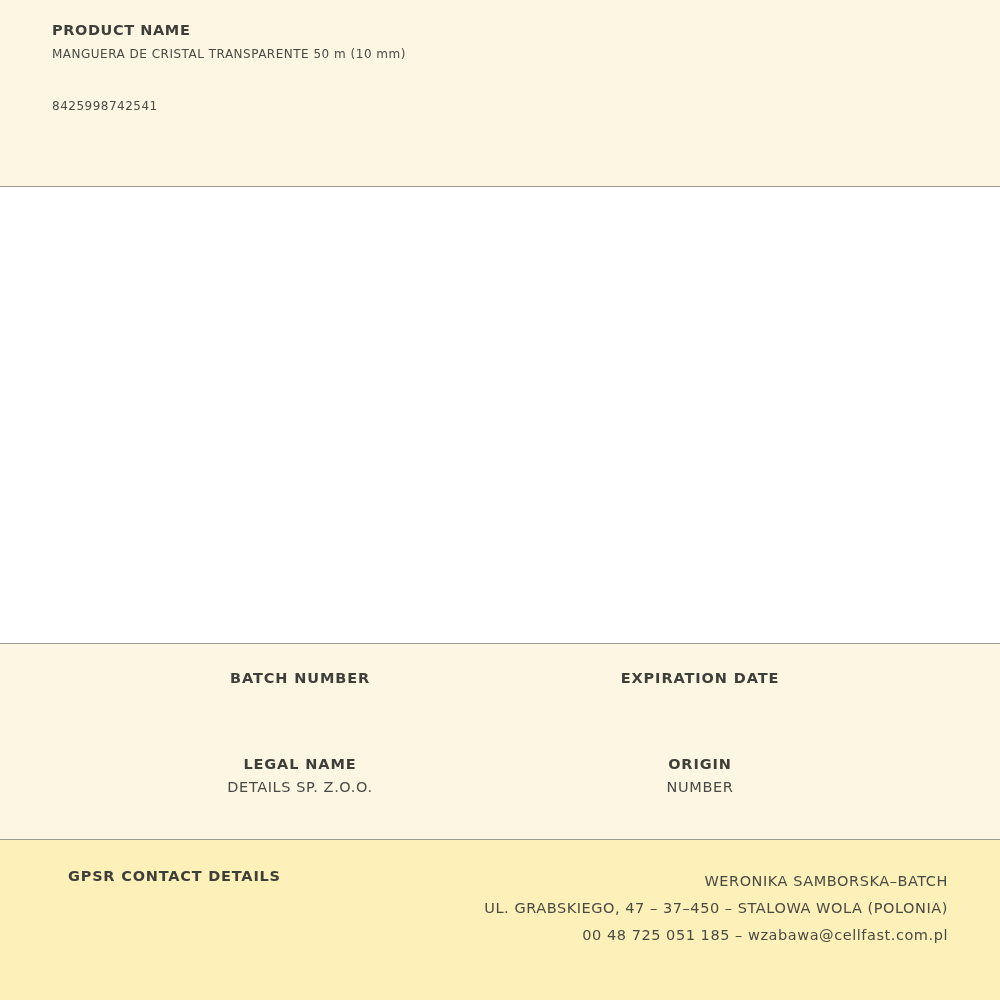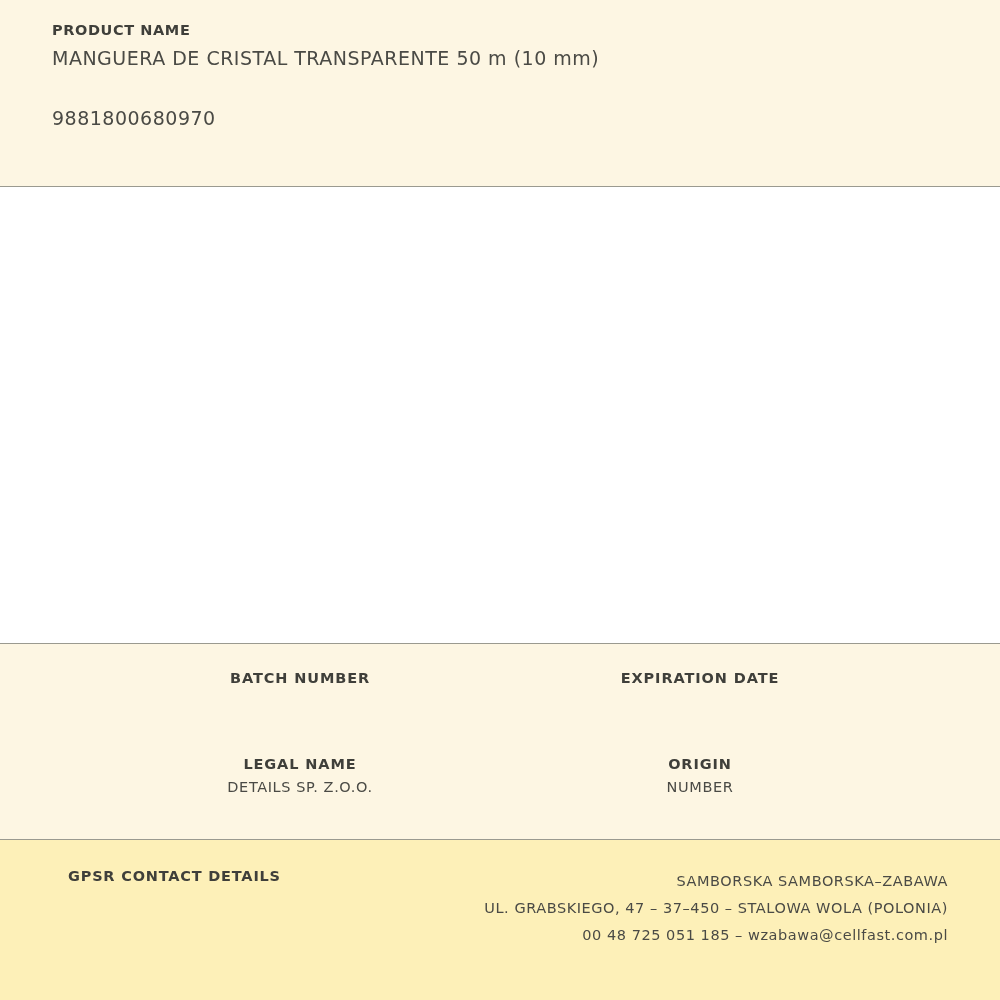--- a/index.html
+++ b/index.html
@@ -34,21 +34,21 @@
   }
   .field-label {
     font-size: 14.5px;
     font-weight: bold;
     letter-spacing: 0.6px;
     color: #3f3f3a;
     margin: 0 0 9px 0;
     text-transform: uppercase;
   }
   .field-value {
-    font-size: 19px;
+    font-size: 12px;
     letter-spacing: 0.5px;
     color: #4a4a45;
     margin: 0;
   }
   .field-group + .field-group {
     margin-top: 38px;
   }
 
   
   .blank-area {
@@ -129,21 +129,21 @@
 <body>
 
 <div class="page">
 
   <section class="top-block">
     <div class="field-group">
       <p class="field-label">PRODUCT NAME</p>
       <p class="field-value">MANGUERA DE CRISTAL TRANSPARENTE 50 m (10 mm)</p>
     </div>
     <div class="field-group">
-      <p class="field-value">9881800680970</p>
+      <p class="field-value">8425998742541</p>
     </div>
   </section>
 
   <section class="blank-area"></section>
 
   <section class="details-block">
     <div class="detail-row first">
       <div class="detail-cell spacer"></div>
       <div class="detail-cell">
         <p class="detail-title">BATCH NUMBER</p>
@@ -164,19 +164,19 @@
       <div class="detail-cell">
         <p class="detail-title">ORIGIN</p>
         <p class="detail-value">NUMBER</p>
       </div>
     </div>
   </section>
 
   <footer class="footer-block">
     <div class="footer-label">GPSR CONTACT DETAILS</div>
     <div class="footer-contact">
-      <div>SAMBORSKA SAMBORSKA–ZABAWA</div>
+      <div>WERONIKA SAMBORSKA–BATCH</div>
       <div>UL. GRABSKIEGO, 47 – 37–450 – STALOWA WOLA (POLONIA)</div>
       <div>00 48 725 051 185 – wzabawa@cellfast.com.pl</div>
     </div>
   </footer>
 
 </div>
 
 </body></html>

